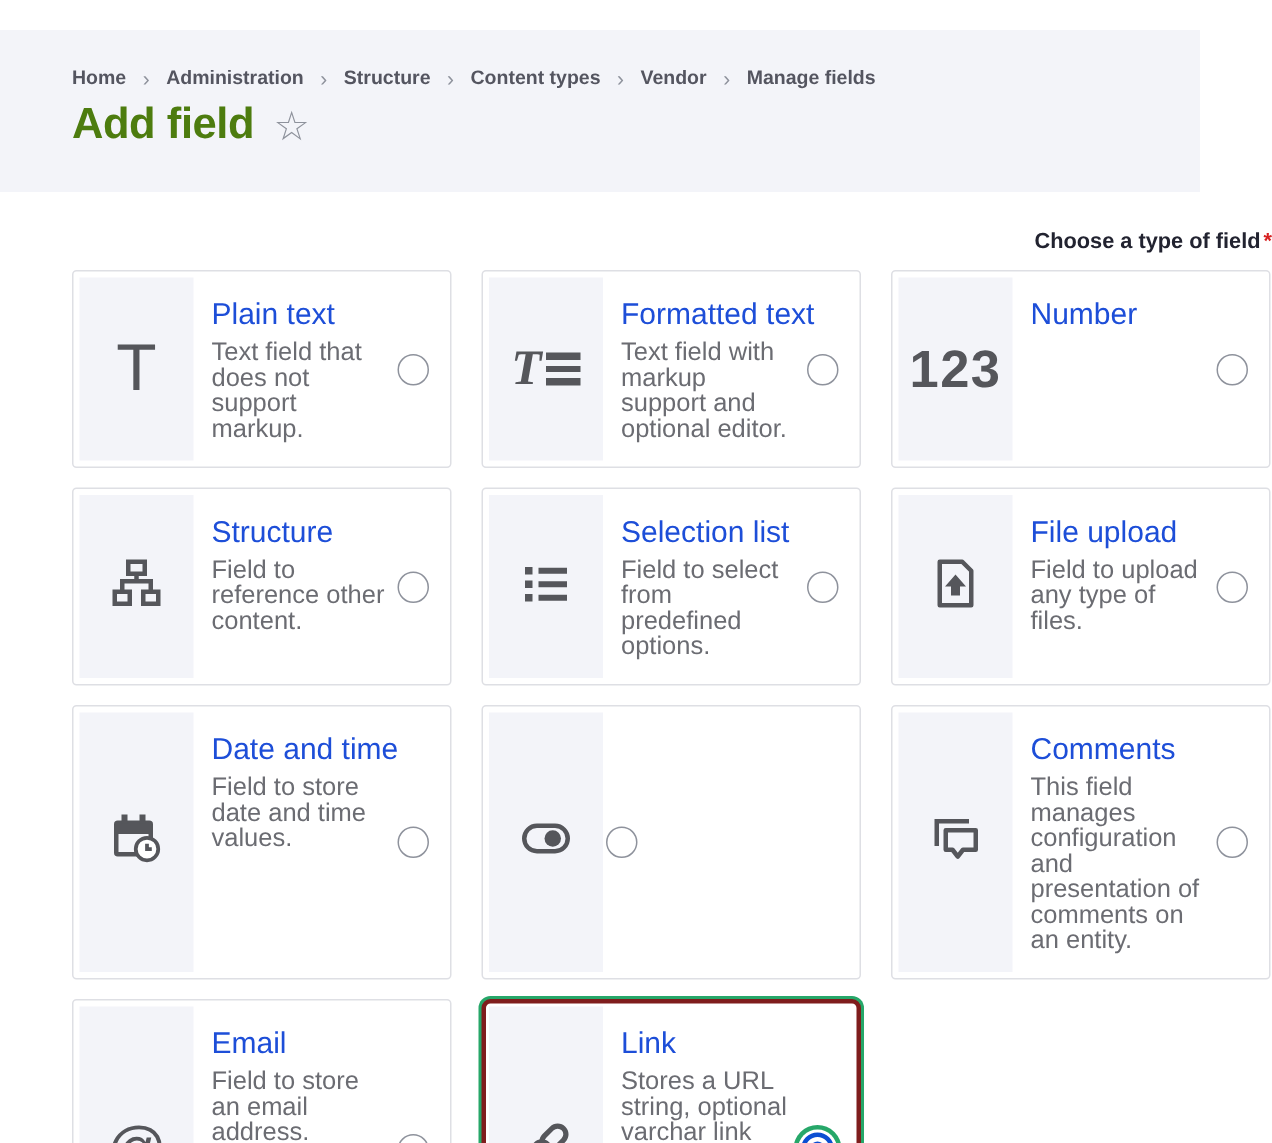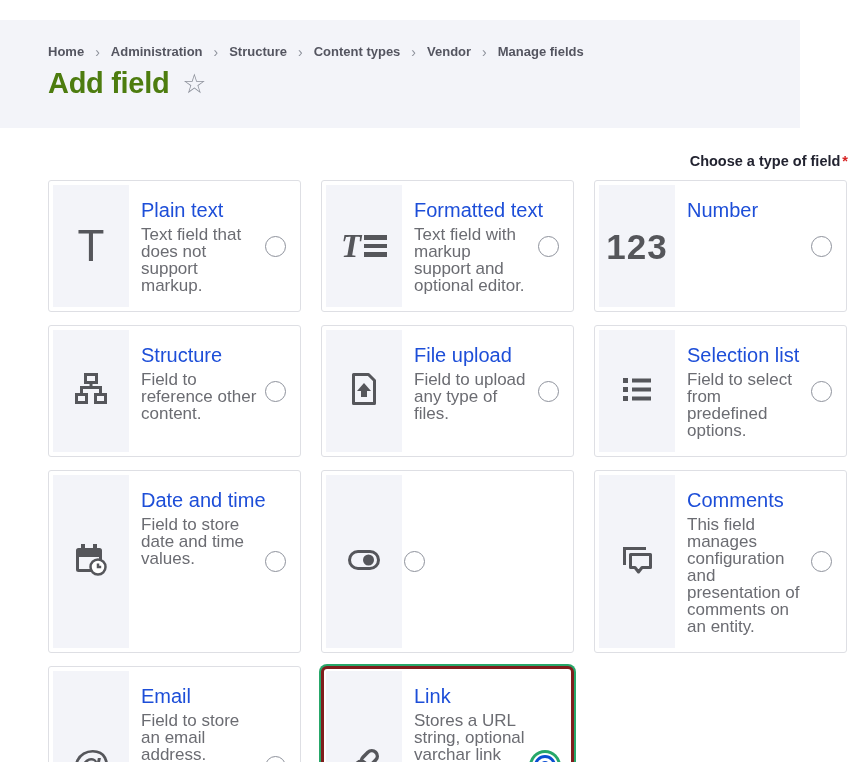--- a/index.html
+++ b/index.html
@@ -205,53 +205,53 @@
     </div>
     <div class="card-content">
       <div class="card-title">Structure</div>
       <div class="card-desc">Field to reference other content.</div>
     </div>
     <div class="radio"></div>
   </div>
 
   <div class="card">
     <div class="icon-tile">
-      <span class="icon-slot"><svg width="40" height="40" viewBox="0 0 40 40">
-              <path d="M9.5 5.5 h15 l6 6 v23 h-21 z" fill="none" stroke="#55565b" stroke-width="3" stroke-linejoin="round"></path>
-              <path d="M20 14 l7 8 h-4 v6 h-6 v-6 h-4 z" fill="#55565b"></path>
-            </svg></span>
-    </div>
-    <div class="card-content">
-      <div class="card-title">File upload</div>
-      <div class="card-desc">Field to upload any type of files.</div>
-    </div>
-    <div class="radio"></div>
-  </div>
-
-  <div class="card">
-    <div class="icon-tile">
       <span class="icon-slot"><svg width="40" height="40" viewBox="0 0 40 40" fill="#55565b">
               <rect x="6" y="9" width="5" height="5"></rect>
               <rect x="15" y="9.5" width="19" height="4"></rect>
               <rect x="6" y="18" width="5" height="5"></rect>
               <rect x="15" y="18.5" width="19" height="4"></rect>
               <rect x="6" y="27" width="5" height="5"></rect>
               <rect x="15" y="27.5" width="19" height="4"></rect>
             </svg></span>
     </div>
     <div class="card-content">
       <div class="card-title">Selection list</div>
       <div class="card-desc">Field to select from predefined options.</div>
     </div>
     <div class="radio"></div>
   </div>
 
   <div class="card">
     <div class="icon-tile">
       <span class="icon-slot"><svg width="40" height="40" viewBox="0 0 40 40">
+              <path d="M9.5 5.5 h15 l6 6 v23 h-21 z" fill="none" stroke="#55565b" stroke-width="3" stroke-linejoin="round"></path>
+              <path d="M20 14 l7 8 h-4 v6 h-6 v-6 h-4 z" fill="#55565b"></path>
+            </svg></span>
+    </div>
+    <div class="card-content">
+      <div class="card-title">File upload</div>
+      <div class="card-desc">Field to upload any type of files.</div>
+    </div>
+    <div class="radio"></div>
+  </div>
+
+  <div class="card">
+    <div class="icon-tile">
+      <span class="icon-slot"><svg width="40" height="40" viewBox="0 0 40 40">
               <rect x="6.5" y="9.5" width="23" height="21" rx="1" fill="none" stroke="#55565b" stroke-width="3"></rect>
               <rect x="6" y="9" width="24" height="8" fill="#55565b"></rect>
               <rect x="10" y="4" width="4" height="6" fill="#55565b"></rect>
               <rect x="22" y="4" width="4" height="6" fill="#55565b"></rect>
               <circle cx="27" cy="27" r="7.5" fill="#ffffff" stroke="#55565b" stroke-width="2.5"></circle>
               <path d="M27 23.5 v3.5 h3.2" fill="none" stroke="#55565b" stroke-width="2.5"></path>
             </svg></span>
     </div>
     <div class="card-content">
       <div class="card-title">Date and time</div>

